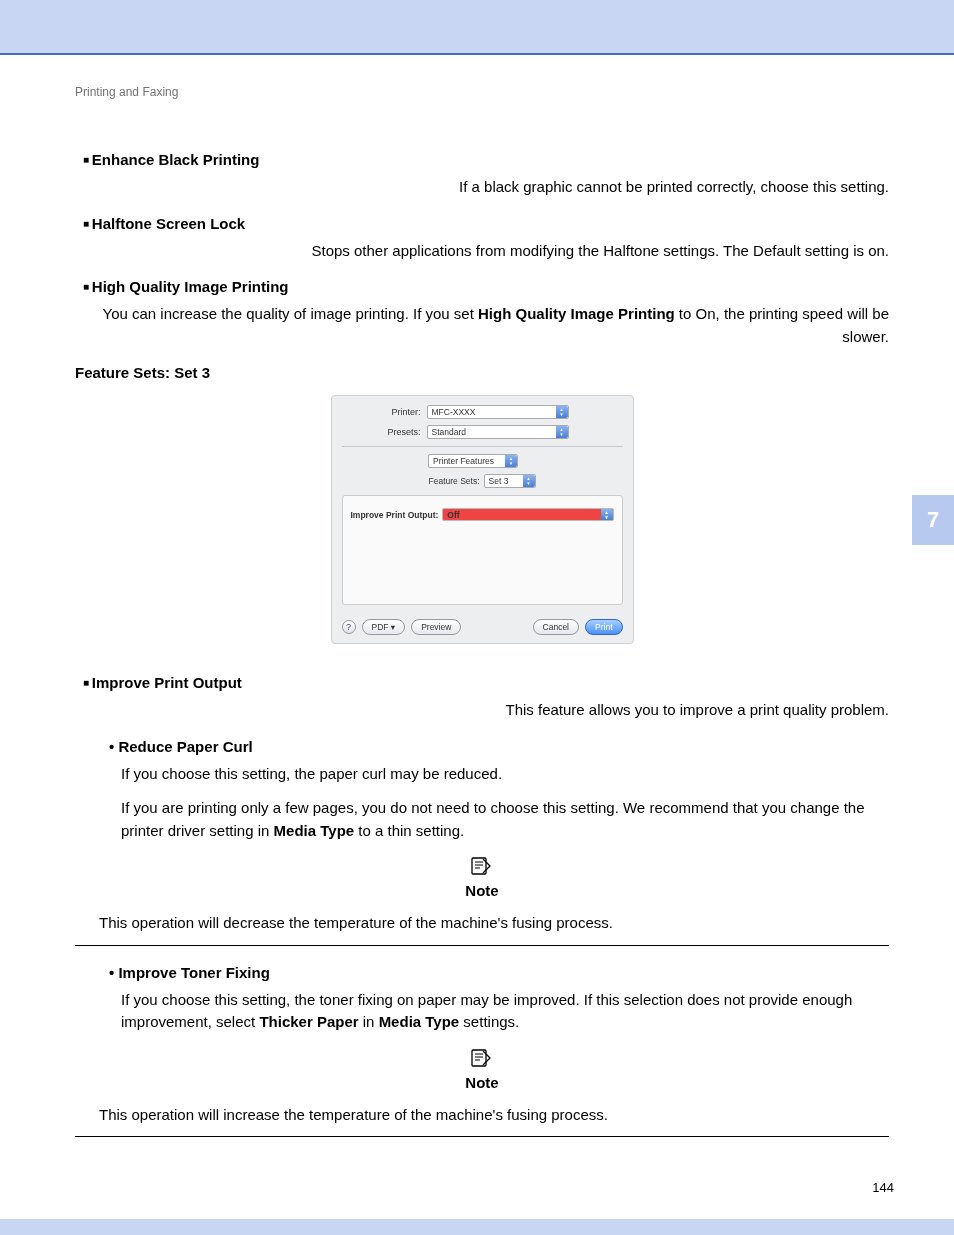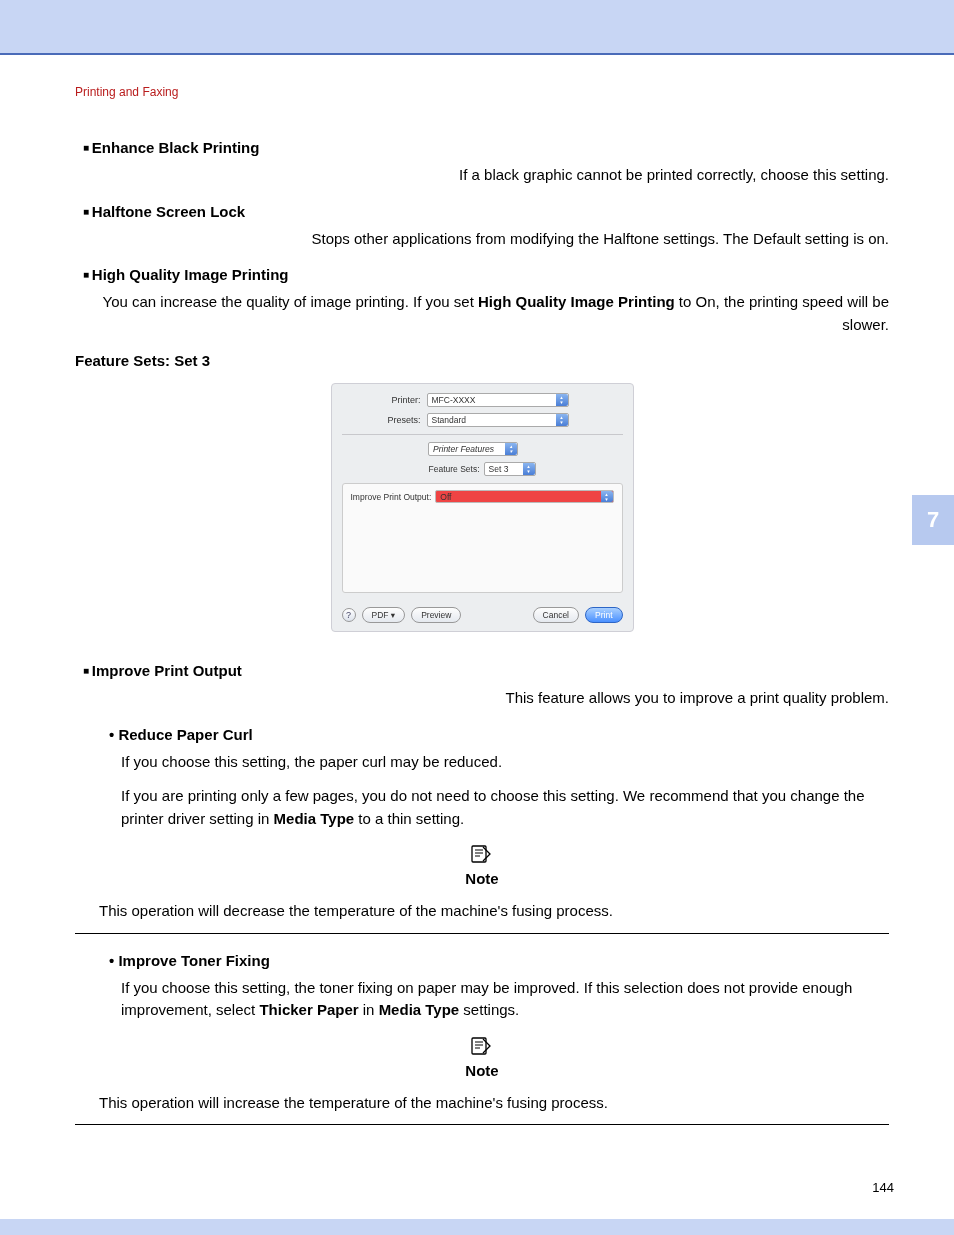--- a/index.html
+++ b/index.html
@@ -15,22 +15,22 @@
   .top-band {
     height: 55px;
     background: #c8d6f4;
     border-bottom: 2px solid #4a6bb8;
   }
   .content {
     padding: 30px 65px 0 75px;
   }
   .breadcrumb {
     font-size: 12px;
-    color: #b91c1c;
-    margin-bottom: 40px;
+    color: #737373;
+    margin-bottom: 52px;
   }
   .item {
     margin-bottom: 16px;
   }
   .item-head {
     font-weight: bold;
     font-size: 15px;
     margin-bottom: 8px;
     padding-left: 8px;
   }
@@ -136,33 +136,34 @@
     position: absolute;
     right: 0; top: 0; bottom: 0;
     width: 12px;
     background: linear-gradient(#8ab5f0, #4a7ed6);
     border-radius: 0 2px 2px 0;
     display:flex; flex-direction:column; align-items:center; justify-content:center;
   }
   .dlg-arrows::before { content:"▴"; color:#fff; font-size:5px; line-height:5px;}
   .dlg-arrows::after { content:"▾"; color:#fff; font-size:5px; line-height:5px;}
   .dlg .hr { border-top: 1px solid #c8c8cc; margin: 4px 10px; }
-  .dlg-center { justify-content: center; padding-left: 0; font-style: italic;}
+  .dlg-center { justify-content: center; padding-left: 0;}
   .dlg-fs-row {
     display:flex; align-items:center; justify-content:center;
     gap: 4px; padding: 3px 0;
   }
   .dlg-fs-label { font-size: 8.5px; }
   .dlg-panel {
     background: #fafafa;
     border: 1px solid #ccc;
     border-radius: 3px;
     margin: 4px 10px 8px 10px;
     height: 110px;
-    padding: 6px 8px;
+    padding: 12px 8px;
+    font-weight: bold;
   }
   .dlg-panel-row {
     display: flex;
     align-items: center;
     font-size: 8.5px;
     gap: 4px;
   }
   .dlg-panel-select {
     flex:1;
     height: 13px;

